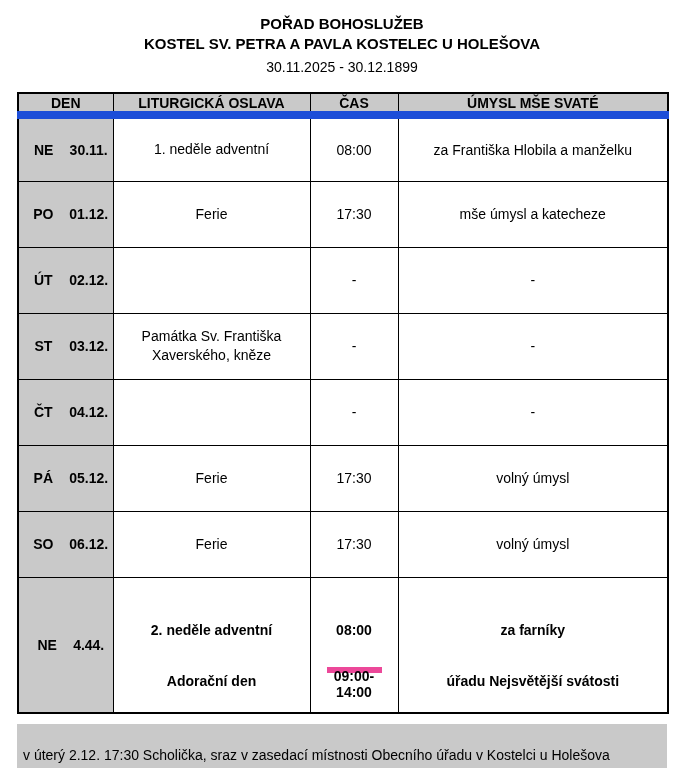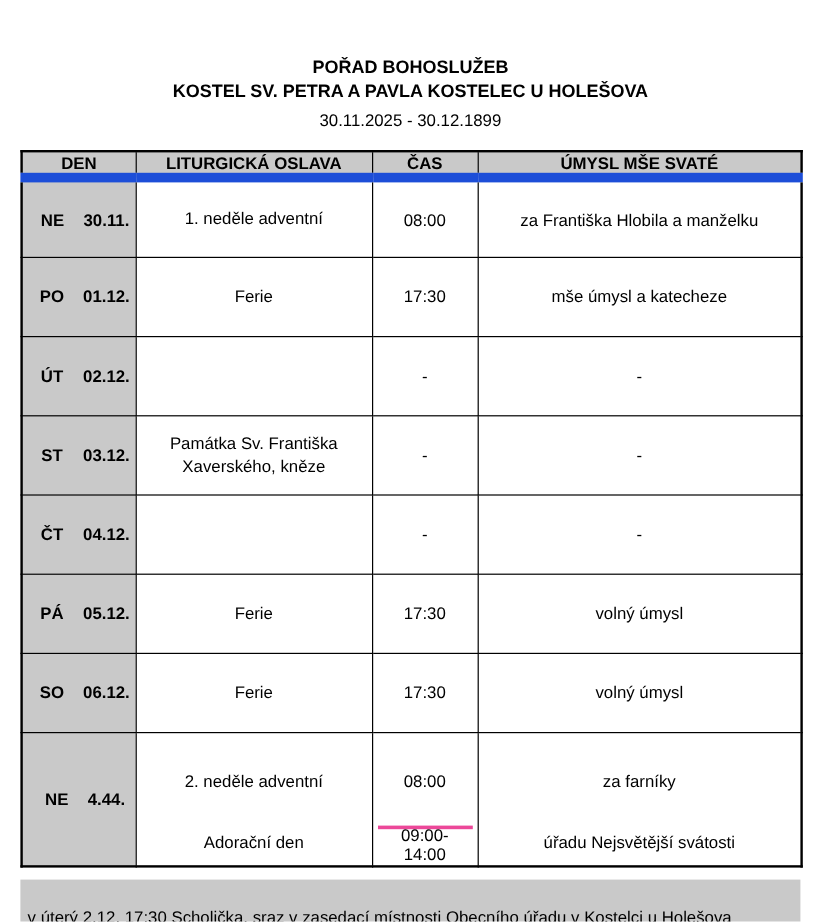--- a/index.html
+++ b/index.html
@@ -5,21 +5,21 @@
   :root { --gray: #c9c9c9; }
   * { margin: 0; padding: 0; box-sizing: border-box; }
   html, body { background: #fff; }
   body {
     width: 684px; height: 768px;
     font-family: "Liberation Sans", sans-serif;
     color: #000;
   }
   .page { width: 684px; height: 768px; padding: 14px 17px 0 17px; }
 
-  .doc-header { text-align: center; margin-bottom: 16px; margin-top: 33px; }
+  .doc-header { text-align: center; margin-bottom: 16px; }
   .doc-header h1 { font-size: 15px; font-weight: bold; line-height: 20px; }
   .doc-header h2 { font-size: 15px; font-weight: bold; line-height: 20px; }
   .doc-header .date-range { font-size: 14px; font-weight: normal; margin-top: 4px; line-height: 18px; }
 
   table.schedule {
     width: 650px;
     border-collapse: collapse;
     border: 2px solid #000;
     table-layout: fixed;
     font-size: 14px;
@@ -41,25 +41,25 @@
     font-weight: bold;
     text-align: left;
     padding-left: 8px;
   }
   td.day-cell .day-abbrev { display: inline-block; min-width: 24px; }
   td.day-cell .day-date { display: inline-block; margin-left: 10px; }
   td.celebration-cell { padding: 2px 6px; line-height: 19px; }
   td.intention-cell { padding: 15px 6px; }
 
   tr.last-row { height: 104px; }
-  tr.last-row td.stack { padding: 4px; vertical-align: top; }
+  tr.last-row td.stack { padding: 16px; vertical-align: top; font-weight: bold; }
   .vstack { display: flex; flex-direction: column; height: 102px; }
   .vstack .top { flex: 1; display: flex; align-items: center; justify-content: center; padding: 0 4px; }
   .vstack .bottom { height: 29px; display: flex; align-items: center; justify-content: center; padding: 0 4px; }
-  .vstack.with-rule .bottom { border-top: 3px solid #ec4899; }
+  .vstack.with-rule .bottom { border-top: 6px solid #ec4899; }
 
   .footer-note {
     width: 650px;
     background: var(--gray);
     margin-top: 10px;
     padding: 22px 6px;
     font-size: 14px;
     line-height: 19px;
     text-align: left;
   }

